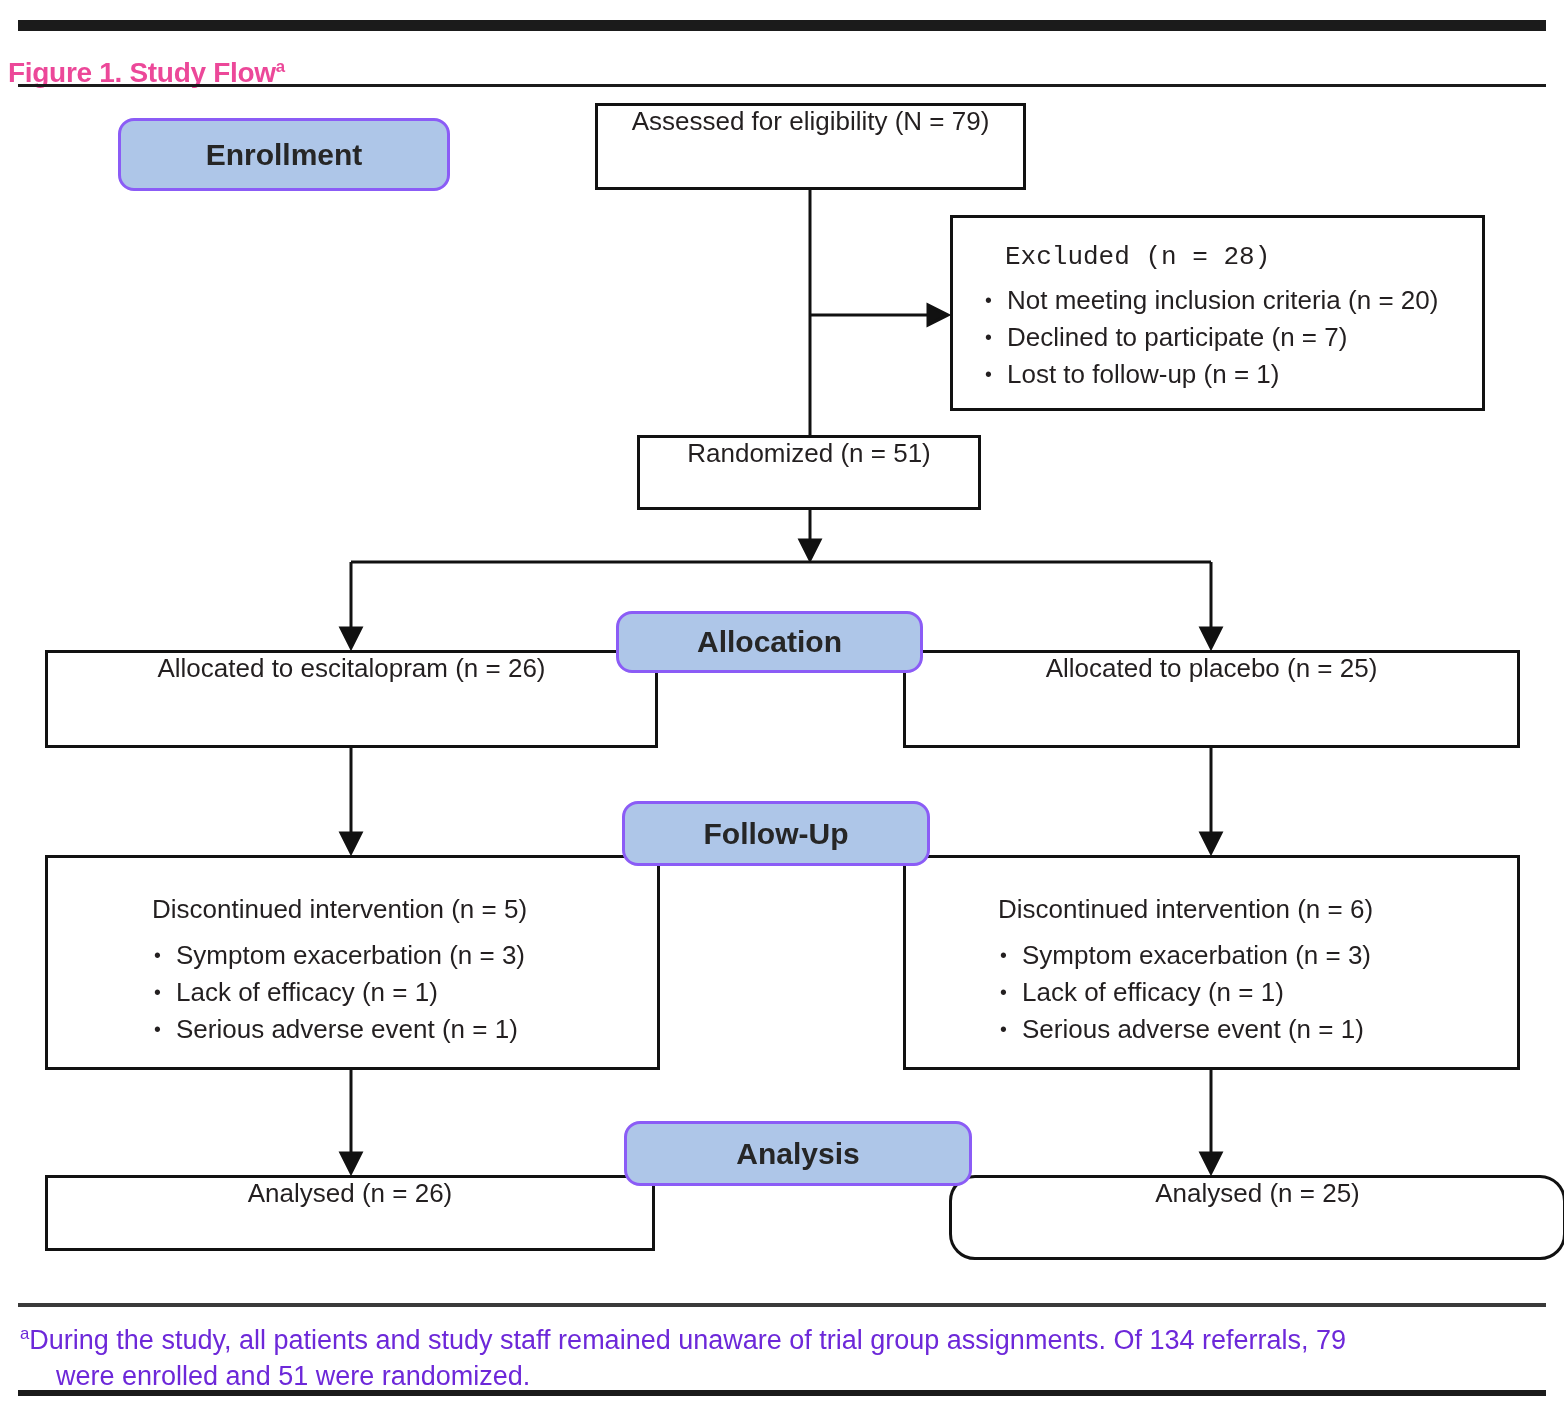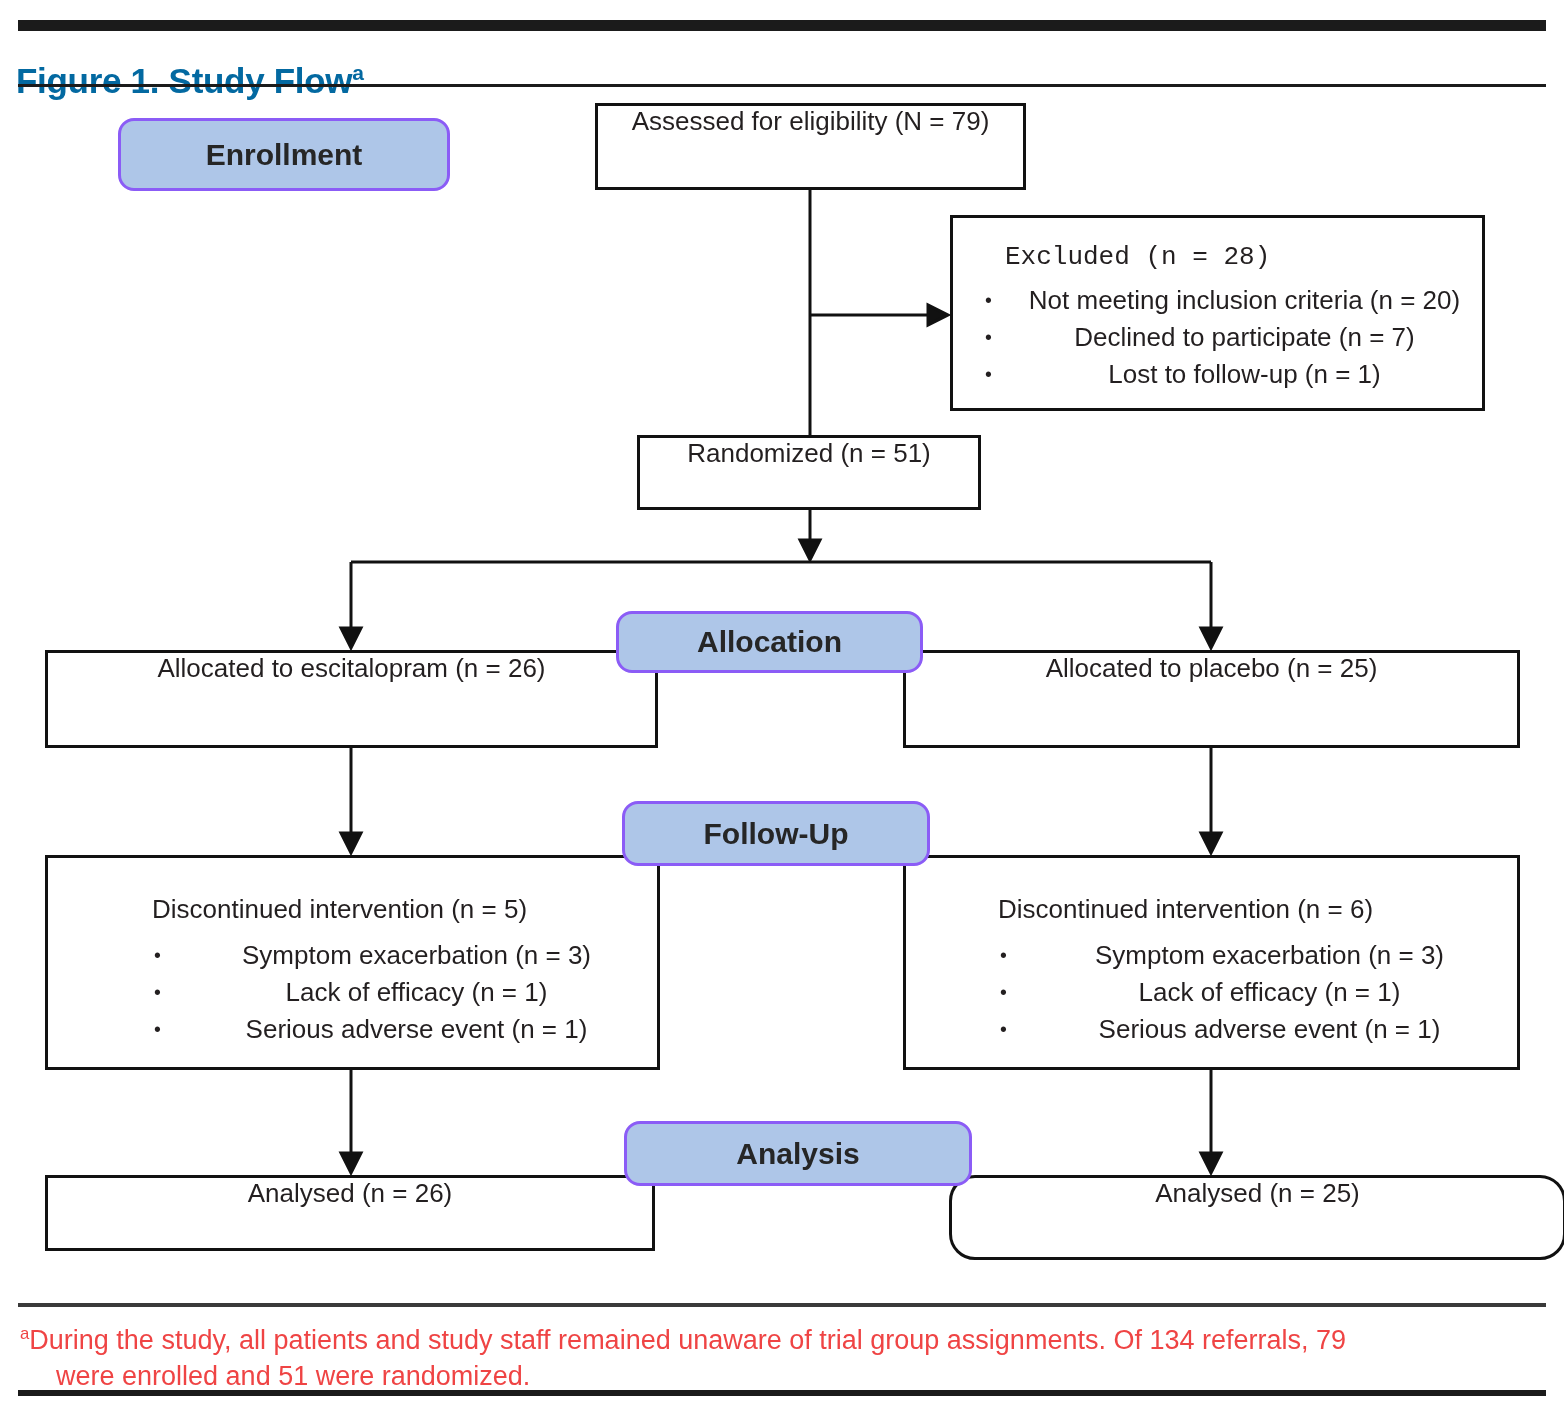--- a/index.html
+++ b/index.html
@@ -6,22 +6,22 @@
   body{
     width:1564px;height:1420px;position:relative;background:#ffffff;
     font-family:"Liberation Sans",sans-serif;color:#231f20;overflow:hidden;
   }
   .rule{position:absolute;background:#1b1b1b;}
   .top-bar{left:18px;top:20px;width:1528px;height:11px;}
   .title-rule{left:18px;top:84px;width:1528px;height:3px;}
   .footnote-rule{left:18px;top:1303px;width:1528px;height:4px;background:#3a3a3a;}
   .bottom-bar{left:18px;top:1390px;width:1528px;height:6px;}
   .figure-title{
-    position:absolute;left:16px;top:38px;font-size:35px;font-weight:700;
-    letter-spacing:-0.3px;color:#0369a1;
+    position:absolute;left:8px;top:38px;font-size:28px;font-weight:700;
+    letter-spacing:-0.3px;color:#ec4899;
   }
   .figure-title sup{font-size:60%;}
   svg.connectors{position:absolute;left:0;top:0;z-index:1;}
   .box{
     position:absolute;background:#ffffff;border:3px solid #111111;
     box-sizing:border-box;z-index:2;font-size:26px;
   }
   .box.center{display:flex;align-items:flex-start;justify-content:center;white-space:nowrap;}
   .pill{
     position:absolute;background:#aec6e8;border:3px solid #8b5cf6;border-radius:16px;
@@ -36,31 +36,31 @@
   .box-excluded{left:950px;top:215px;width:535px;height:196px;padding:24px 0 0 30px;}
   .box-randomized{left:637px;top:435px;width:344px;height:75px;}
   .box-alloc-left{left:45px;top:650px;width:613px;height:98px;}
   .box-alloc-right{left:903px;top:650px;width:617px;height:98px;}
   .box-fu-left{left:45px;top:855px;width:615px;height:215px;padding:36px 0 0 104px;}
   .box-fu-right{left:903px;top:855px;width:617px;height:215px;padding:36px 0 0 92px;}
   .box-an-left{left:45px;top:1175px;width:610px;height:76px;}
   .box-an-right{left:949px;top:1175px;width:617px;height:85px;border-radius:26px;}
   .box-heading{white-space:nowrap;margin:0 0 12px 0;}
   .box-excluded .box-heading{margin-left:22px;margin-bottom:10px;font-family:Liberation Mono, monospace;}
-  ul.bullets{list-style:none;margin:0;padding:0 0 0 24px;text-align:center;}
+  ul.bullets{list-style:none;margin:0;padding:0 0 0 24px;}
   ul.bullets li{
     position:relative;line-height:37px;white-space:nowrap;
   }
   ul.bullets li::before{
     content:"\2022";position:absolute;left:-22px;top:50%;
     transform:translateY(-52%);font-size:0.75em;
   }
   .footnote{
     position:absolute;left:20px;top:1316px;width:1524px;
-    font-size:27px;line-height:36px;color:#ef4444;
+    font-size:27px;line-height:36px;color:#6d28d9;
   }
   .footnote sup{font-size:62%;}
   .footnote .fn-line2{padding-left:36px;}
 </style>
 </head>
 <body>
 
 <div class="rule top-bar"></div>
 <h1 class="figure-title"><span>Figure 1. Study Flow</span><sup>a</sup></h1>
 <div class="rule title-rule"></div>

